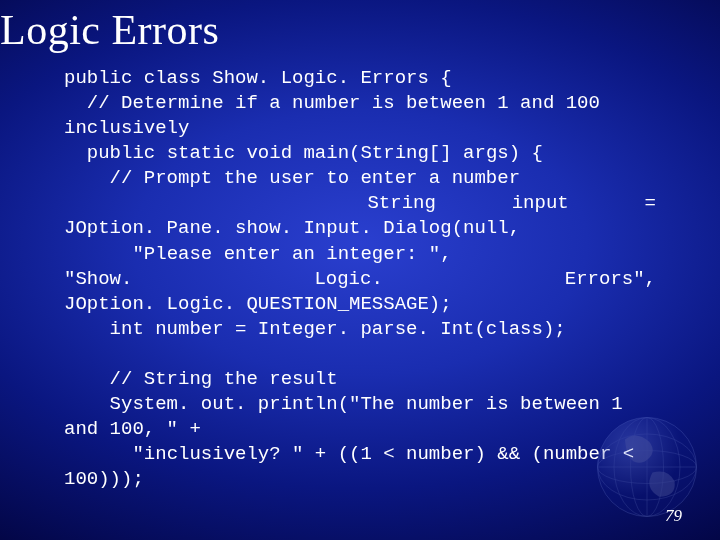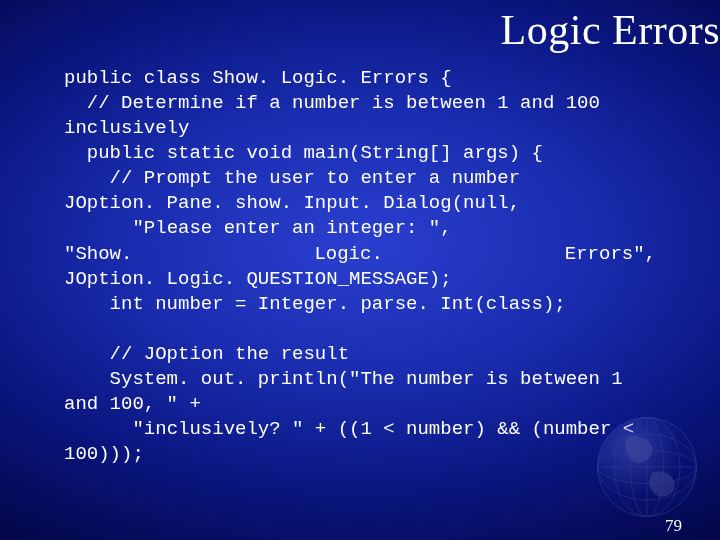--- a/index.html
+++ b/index.html
@@ -9,42 +9,43 @@
     height: 540px;
     overflow: hidden;
   }
   body {
     background: radial-gradient(ellipse 90% 70% at 50% 45%, #2a3fcf 0%, #1a2db0 35%, #0a1680 65%, #020440 100%);
     font-family: "Times New Roman", Times, serif;
     color: #ffffff;
     position: relative;
   }
   .title {
-    text-align: right;
+    text-align: left;
     font-size: 42px;
     font-weight: normal;
     padding-top: 6px;
     margin-bottom: 12px;
     letter-spacing: 0.5px;
   }
   .code-block {
     font-family: "Courier New", Courier, monospace;
     font-size: 19px;
     line-height: 1.32;
     padding: 0 64px 0 64px;
     white-space: pre-wrap;
     color: #ffffff;
   }
   .page-num {
     position: absolute;
     right: 38px;
-    bottom: 4px;
+    bottom: 14px;
     font-family: "Times New Roman", Times, serif;
     font-size: 17px;
     color: #ffffff;
+    font-style: italic;
   }
   .globe {
     position: absolute;
     right: 18px;
     bottom: 18px;
     width: 110px;
     height: 110px;
     opacity: 0.26;
     pointer-events: none;
   }
@@ -57,26 +58,26 @@
 </style>
 </head>
 <body>
 
 <div class="title">Logic Errors</div>
 
 <div class="code-block"><span>public class Show. Logic. Errors {</span>
 <span>  // Determine if a number is between 1 and 100 inclusively</span>
 <span>  public static void main(String[] args) {</span>
 <span>    // Prompt the user to enter a number</span>
-<span>JOption. Pane. show. Input. Dialog(null,</span>
+<span class="just"><span>    String</span> <span>input</span> <span>=</span></span><span>JOption. Pane. show. Input. Dialog(null,</span>
 <span>      "Please enter an integer: ",</span>
 <span class="just"><span></span><span>"Show. Logic. Errors",</span></span><span>JOption. Logic. QUESTION_MESSAGE);</span>
 <span>    int number = Integer. parse. Int(class);</span>
 <span></span>
-<span>    // JOption the result</span>
+<span>    // String the result</span>
 <span>    System. out. println("The number is between 1 and 100, " +</span>
 <span>      "inclusively? " + ((1 &lt; number) &amp;&amp; (number &lt; 100)));</span></div>
 
 <div class="globe">
   <svg viewBox="0 0 100 100">
     <defs>
       <radialGradient id="g" cx="35%" cy="30%">
         <stop offset="0%" stop-color="#8aa0ff"></stop>
         <stop offset="100%" stop-color="#0a1680"></stop>
       </radialGradient>

